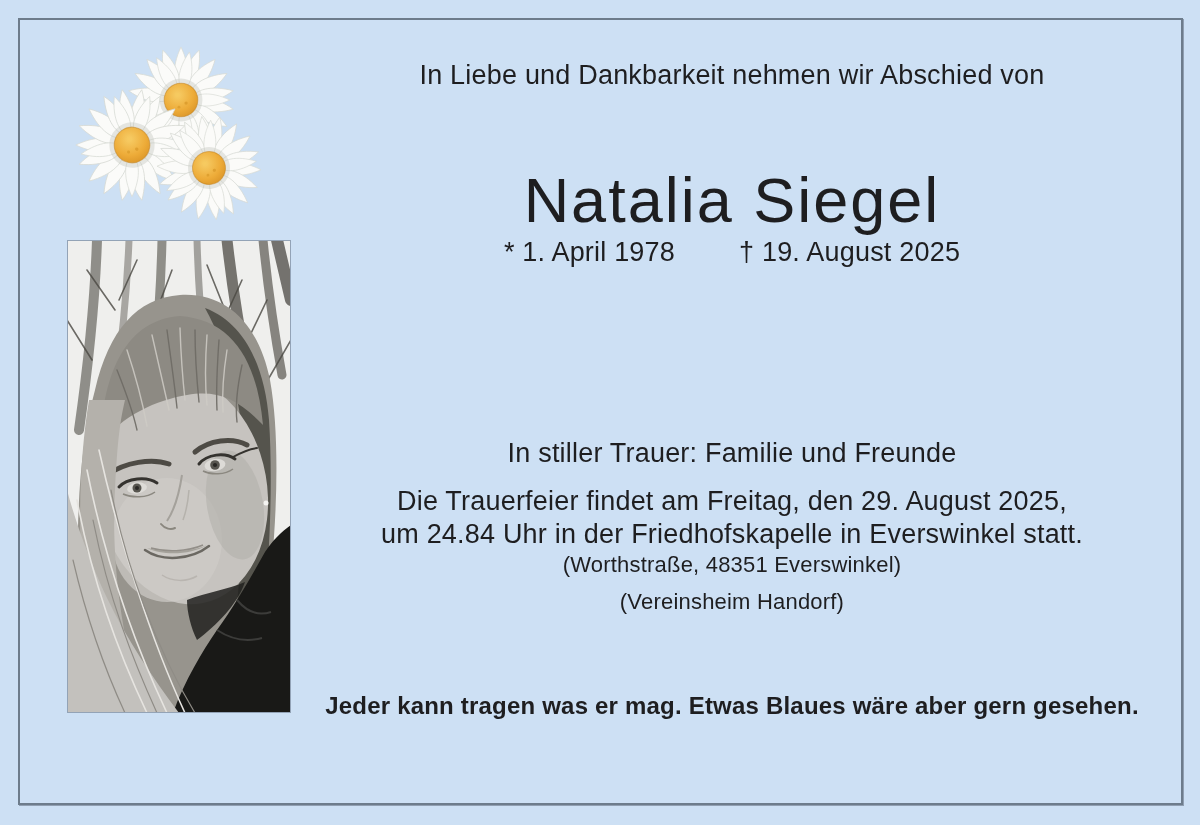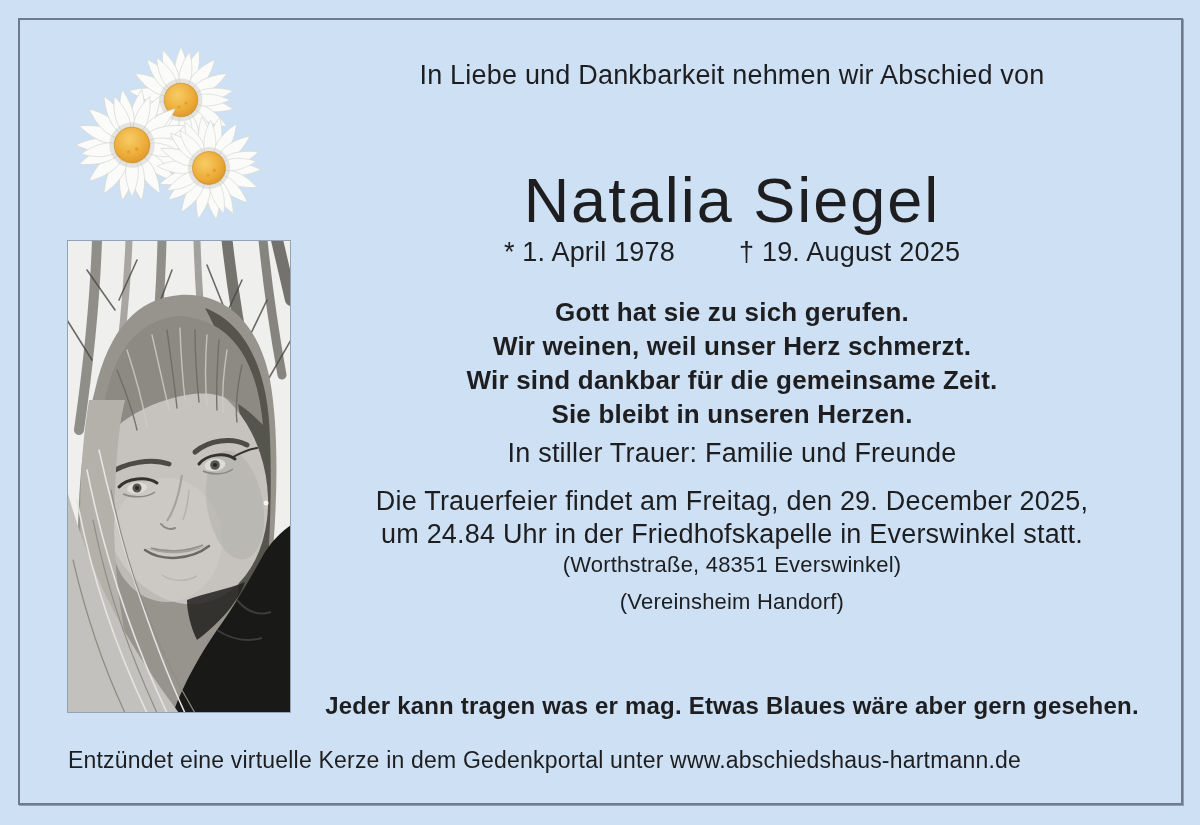--- a/index.html
+++ b/index.html
@@ -191,36 +191,29 @@
 
   <div class="tc intro">In Liebe und Dankbarkeit nehmen wir Abschied von</div>
 
   <div class="tc name">Natalia Siegel</div>
 
   <div class="tc dates">
     <span>* 1. April 1978</span>
     <span>† 19. August 2025</span>
   </div>
 
-  <div class="tc verse">
-    <div>Gott hat sie zu sich gerufen.</div>
-    <div>Wir weinen, weil unser Herz schmerzt.</div>
-    <div>Wir sind dankbar für die gemeinsame Zeit.</div>
-    <div>Sie bleibt in unseren Herzen.</div>
-  </div>
 
   <div class="tc mourners">In stiller Trauer: Familie und Freunde</div>
 
   <div class="tc block1">
-    <div>Die Trauerfeier findet am Freitag, den 29. December 2025,</div>
+    <div>Die Trauerfeier findet am Freitag, den 29. August 2025,</div>
     <div>um 24.84 Uhr in der Friedhofskapelle in Everswinkel statt.</div>
     <div class="loc">(Worthstraße, 48351 Everswinkel)</div>
   </div>
 
   <div class="tc block2">
     <div class="loc">(Vereinsheim Handorf)</div>
   </div>
 
   <div class="tc dress">Jeder kann tragen was er mag. Etwas Blaues wäre aber gern gesehen.</div>
 
-  <div class="footer">Entzündet eine virtuelle Kerze in dem Gedenkportal unter www.abschiedshaus-hartmann.de</div>
 
 </div>
 
 </body></html>

